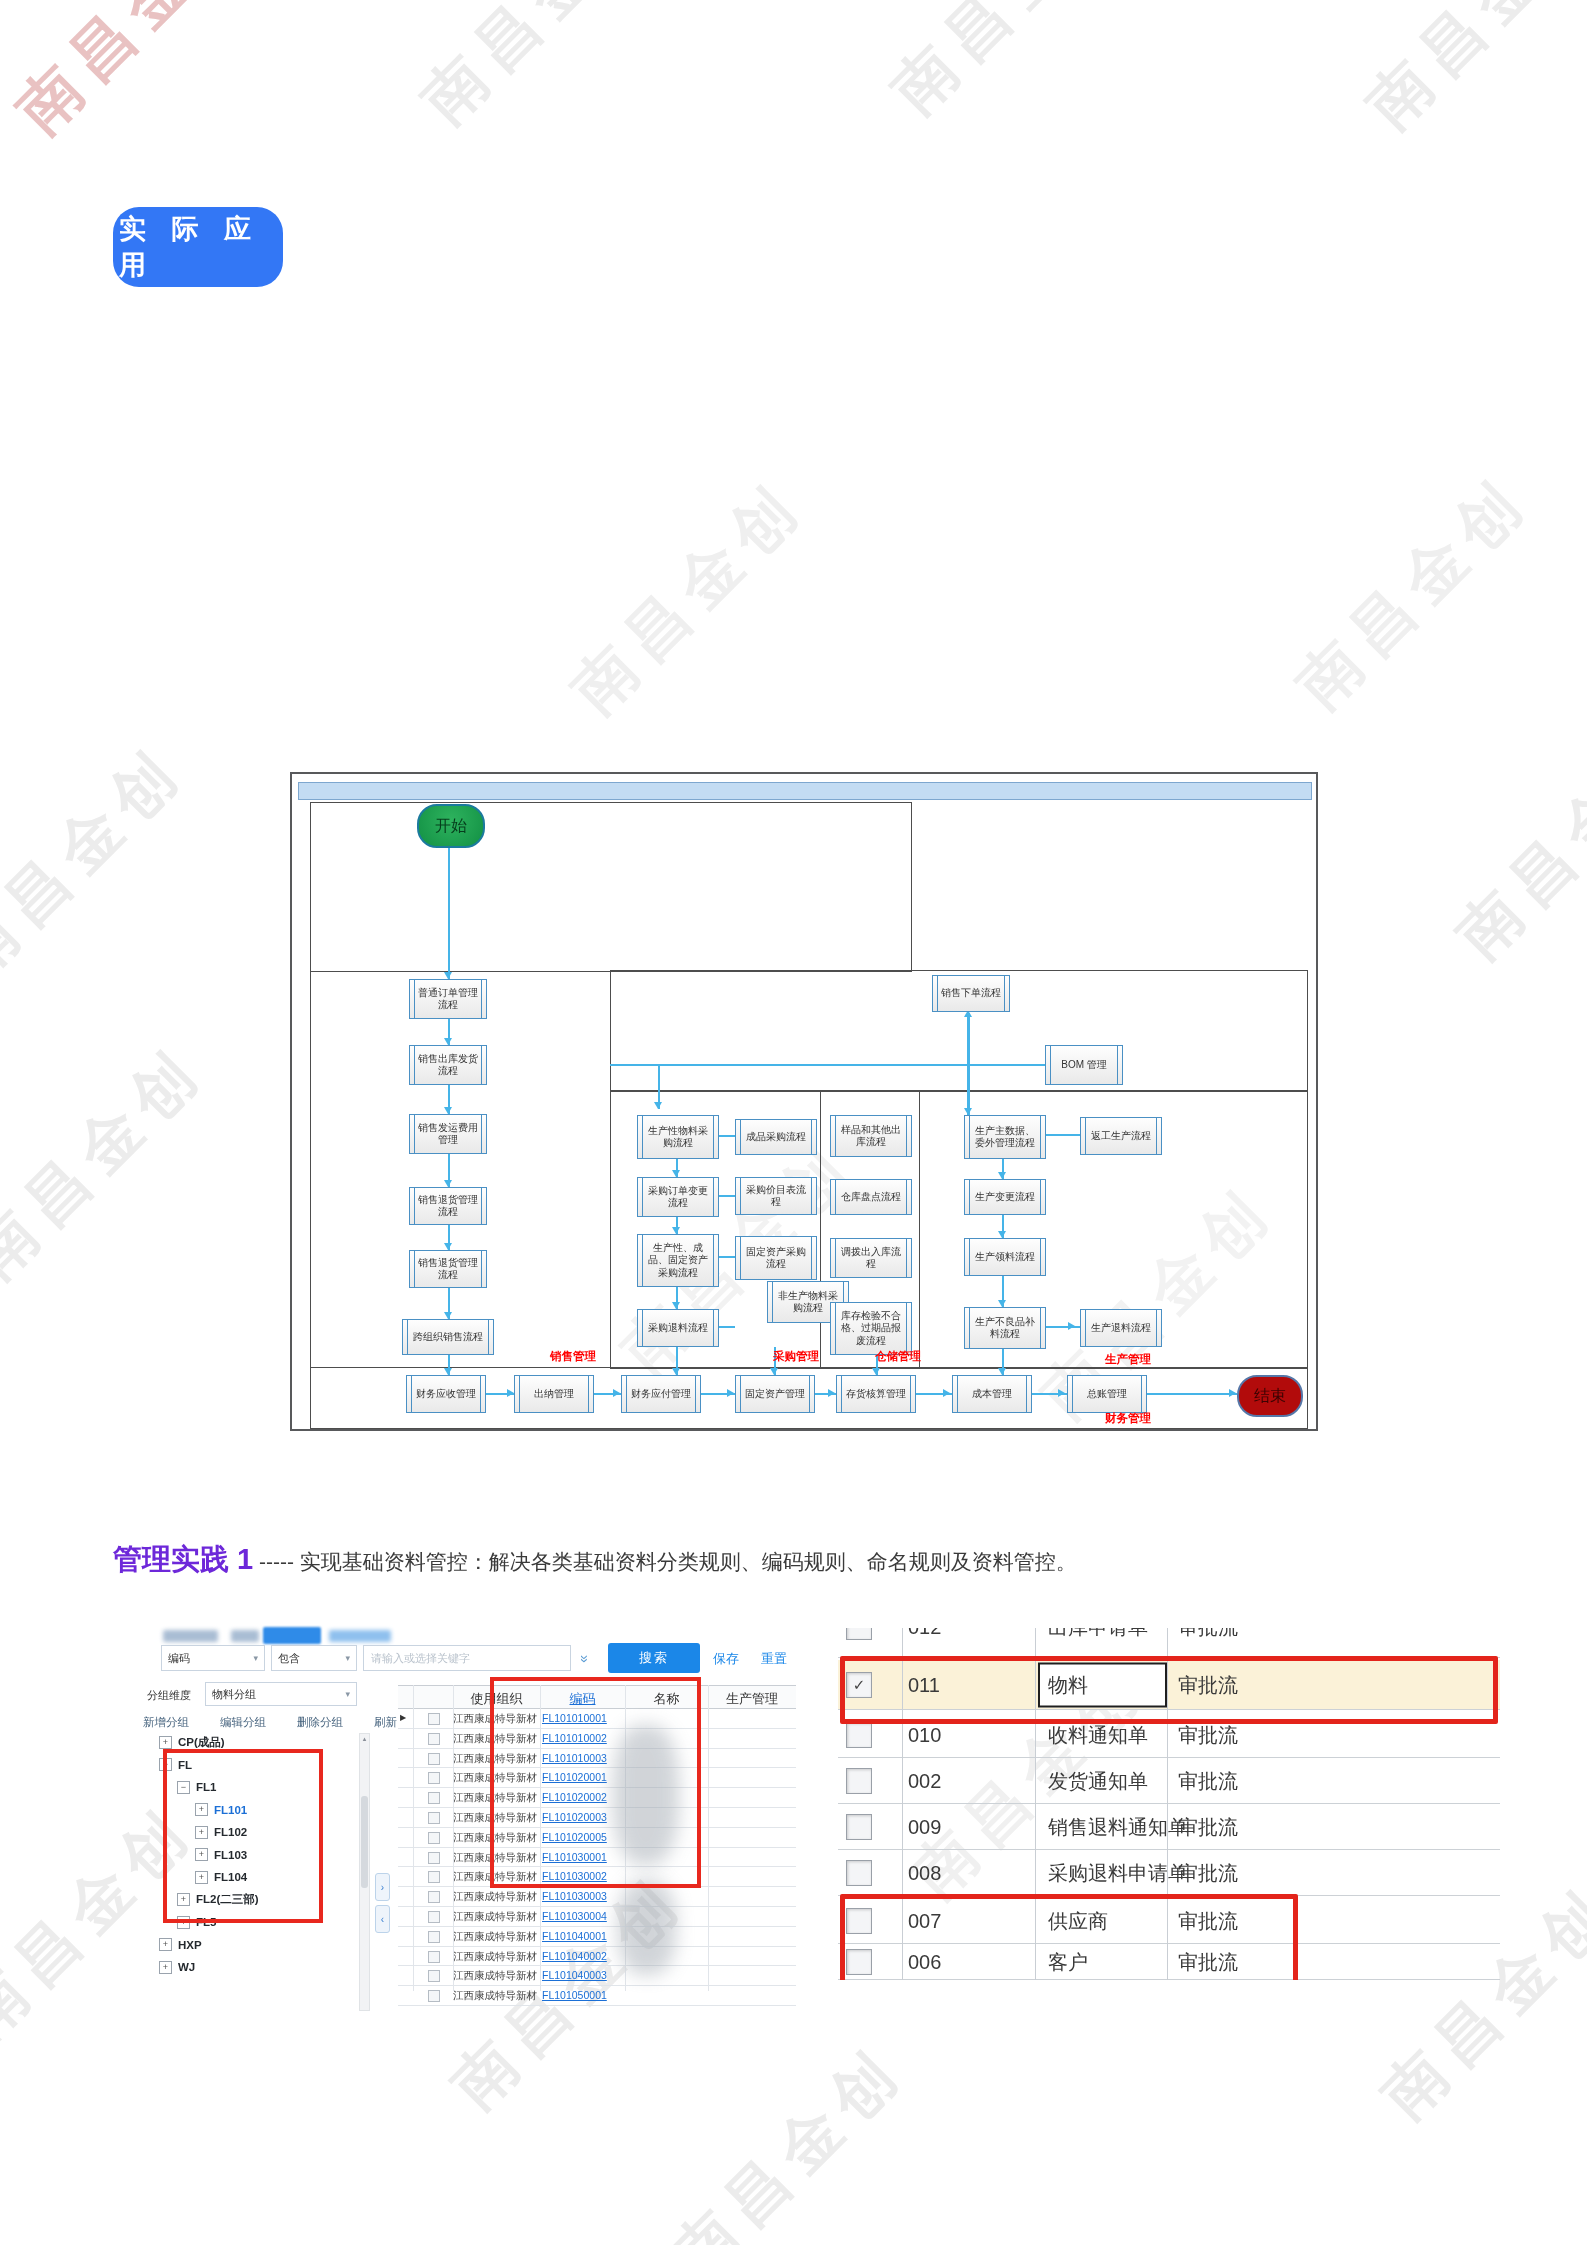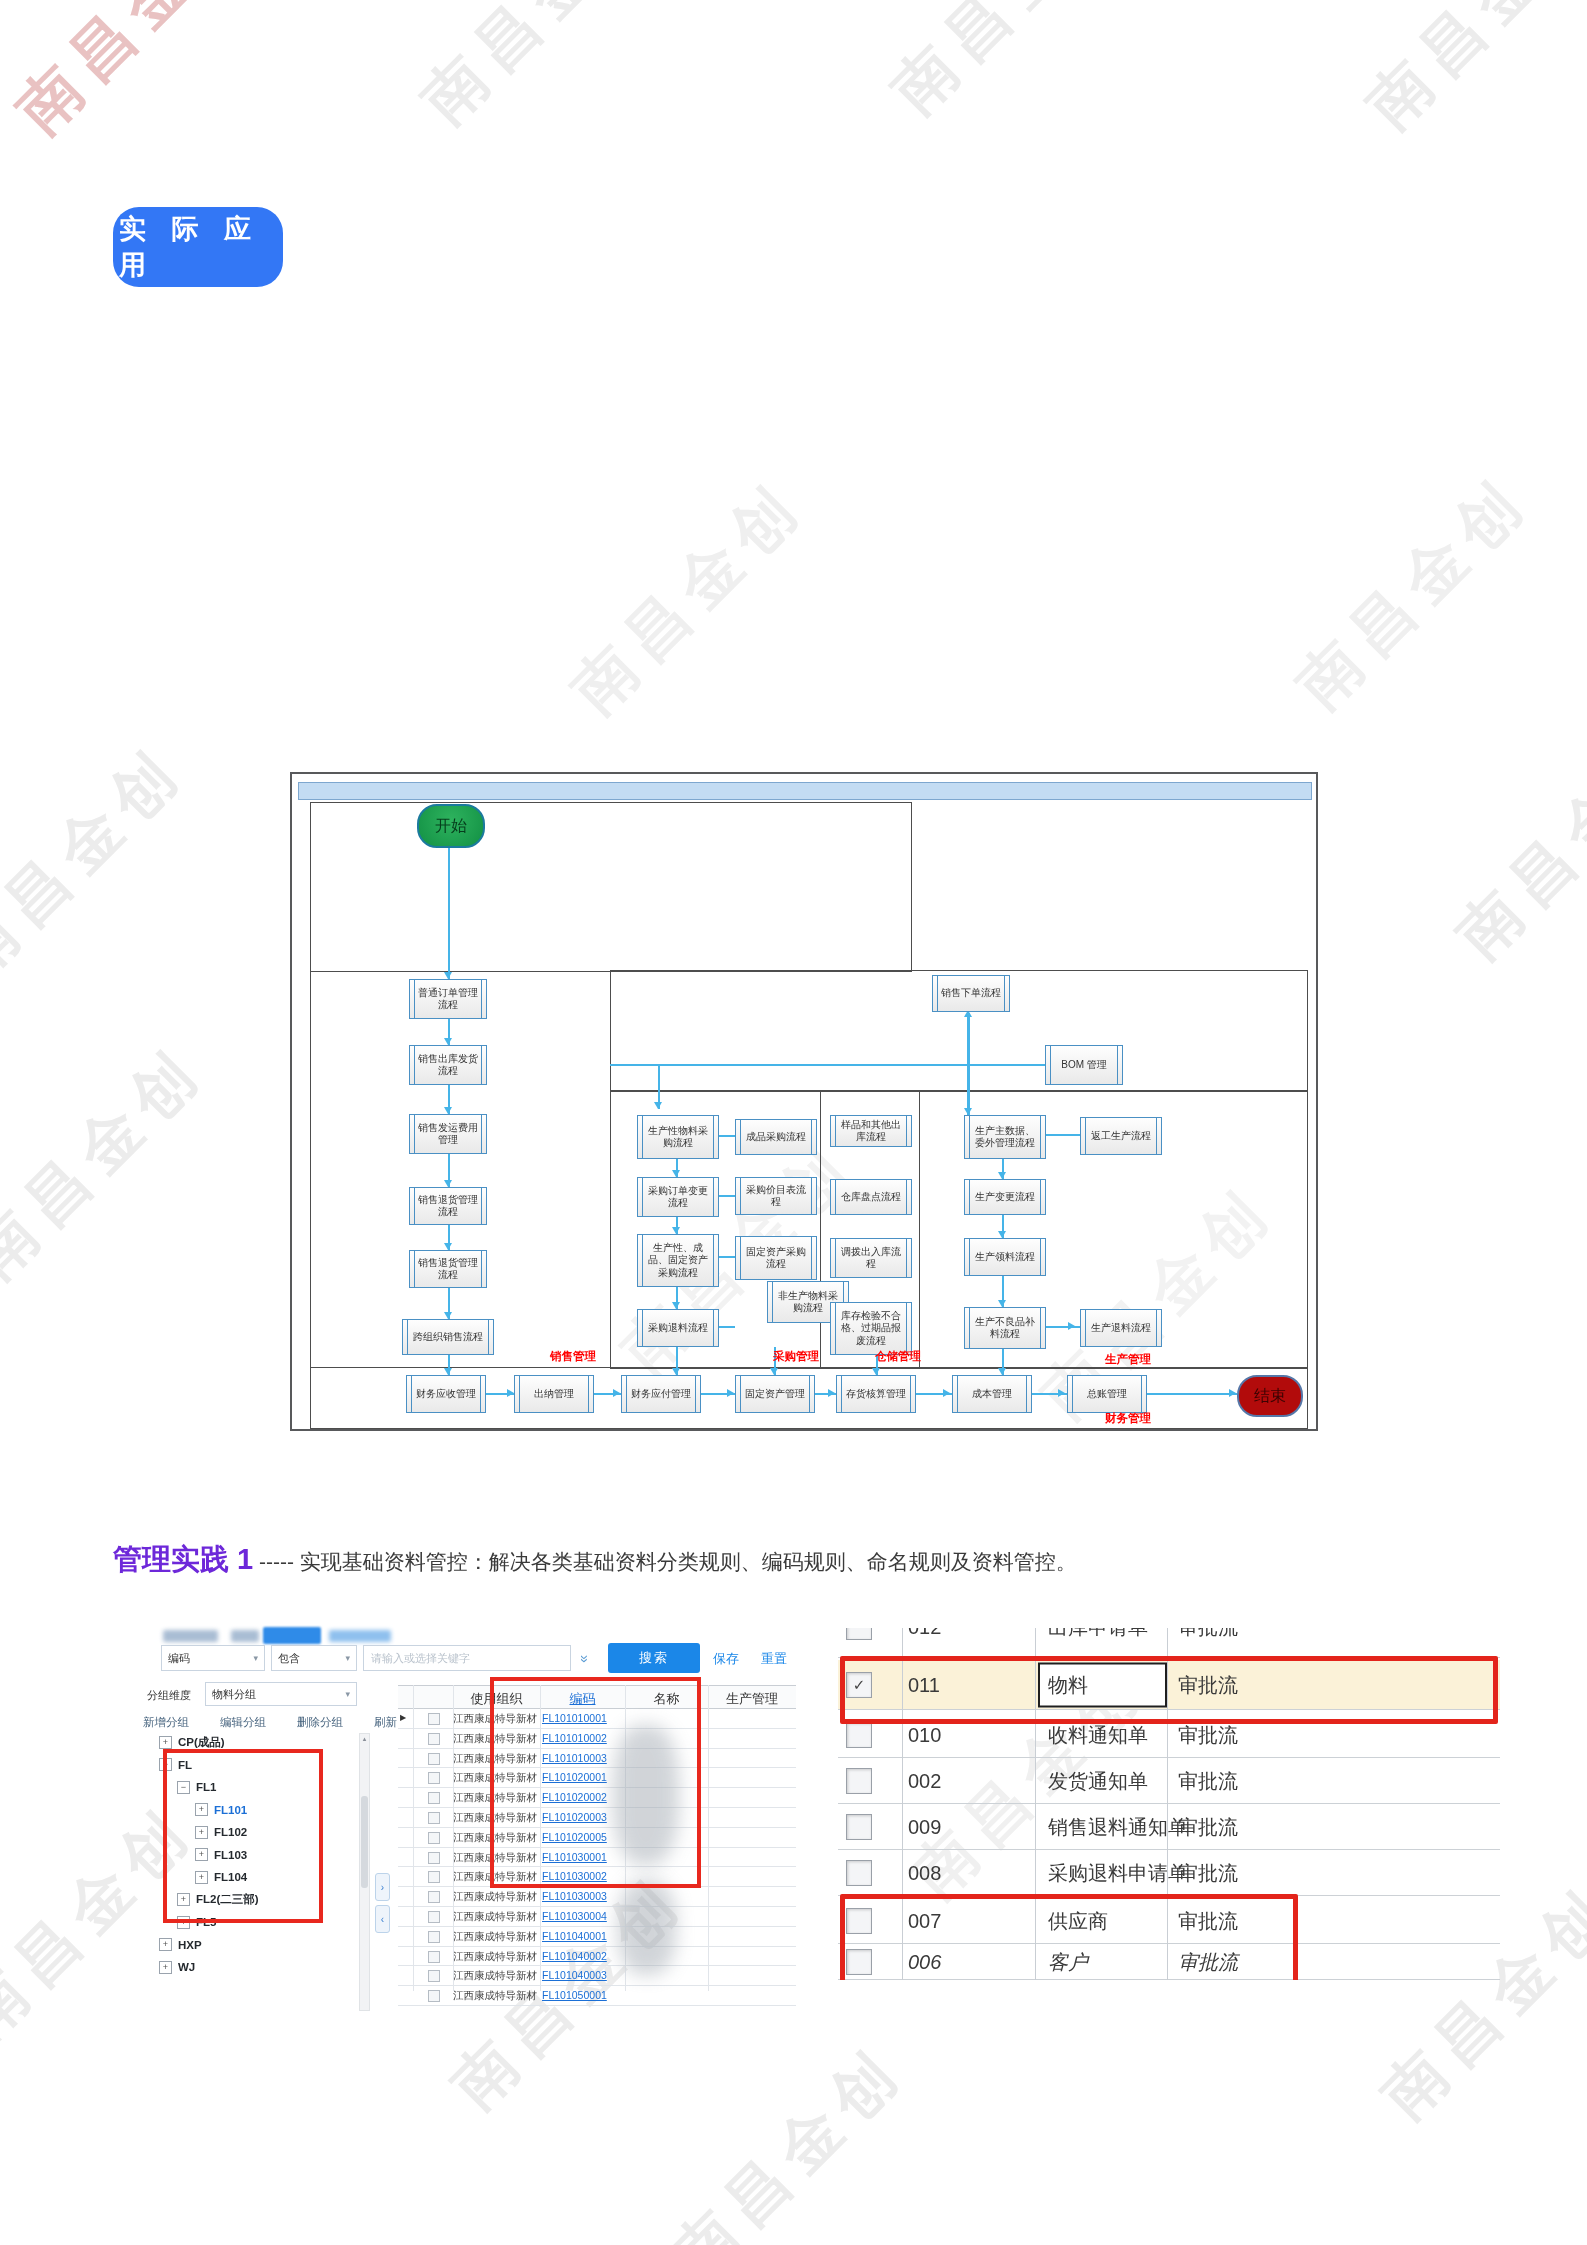--- a/index.html
+++ b/index.html
@@ -260,21 +260,21 @@
         </div>
         <div class="fnode" style="left: 443px; top: 403px; width: 82px; height: 38px;">
           <span>采购价目表流程</span>
         </div>
         <div class="fnode" style="left: 443px; top: 462px; width: 82px; height: 44px;">
           <span>固定资产采购流程</span>
         </div>
         <div class="fnode" style="left: 443px; top: 507px; width: 82px; height: 42px; margin-left: 32px;">
           <span>非生产物料采购流程</span>
         </div>
-        <div class="fnode" style="left: 538px; top: 341px; width: 82px; height: 32px;">
+        <div class="fnode" style="left: 538px; top: 341px; width: 82px; height: 42px;">
           <span>样品和其他出库流程</span>
         </div>
         <div class="fnode" style="left: 538px; top: 405px; width: 82px; height: 36px;">
           <span>仓库盘点流程</span>
         </div>
         <div class="fnode" style="left: 538px; top: 464px; width: 82px; height: 40px;">
           <span>调拨出入库流程</span>
         </div>
         <div class="fnode" style="left: 538px; top: 528px; width: 82px; height: 53px;">
           <span>库存检验不合格、过期品报废流程</span>
@@ -618,21 +618,21 @@
         <div class="rrow" style="top: 270px; height: 46px; background: transparent;">
           <div class="rin" style="margin-top: 0px;">
             <span class="rcb"></span>
             <span class="rcode">007</span>
             <span class="rname" style="left: 210px; border: none; background: transparent; padding: 0px;">供应商</span>
             <span class="rflow">审批流</span>
           </div>
         </div>
 
         <div class="rrow" style="top: 316px; height: 36px; background: transparent;">
-          <div class="rin" style="margin-top: 0px; font-style: italic;">
+          <div class="rin" style="margin-top: 0px;">
             <span class="rcb"></span>
             <span class="rcode">006</span>
             <span class="rname" style="left: 210px; border: none; background: transparent; padding: 0px;">客户</span>
             <span class="rflow">审批流</span>
           </div>
         </div>
       </div>
     <i class="rcol" style="left:64px"></i>
     <i class="rcol" style="left:197px"></i>
     <i class="rcol" style="left:329px"></i>

